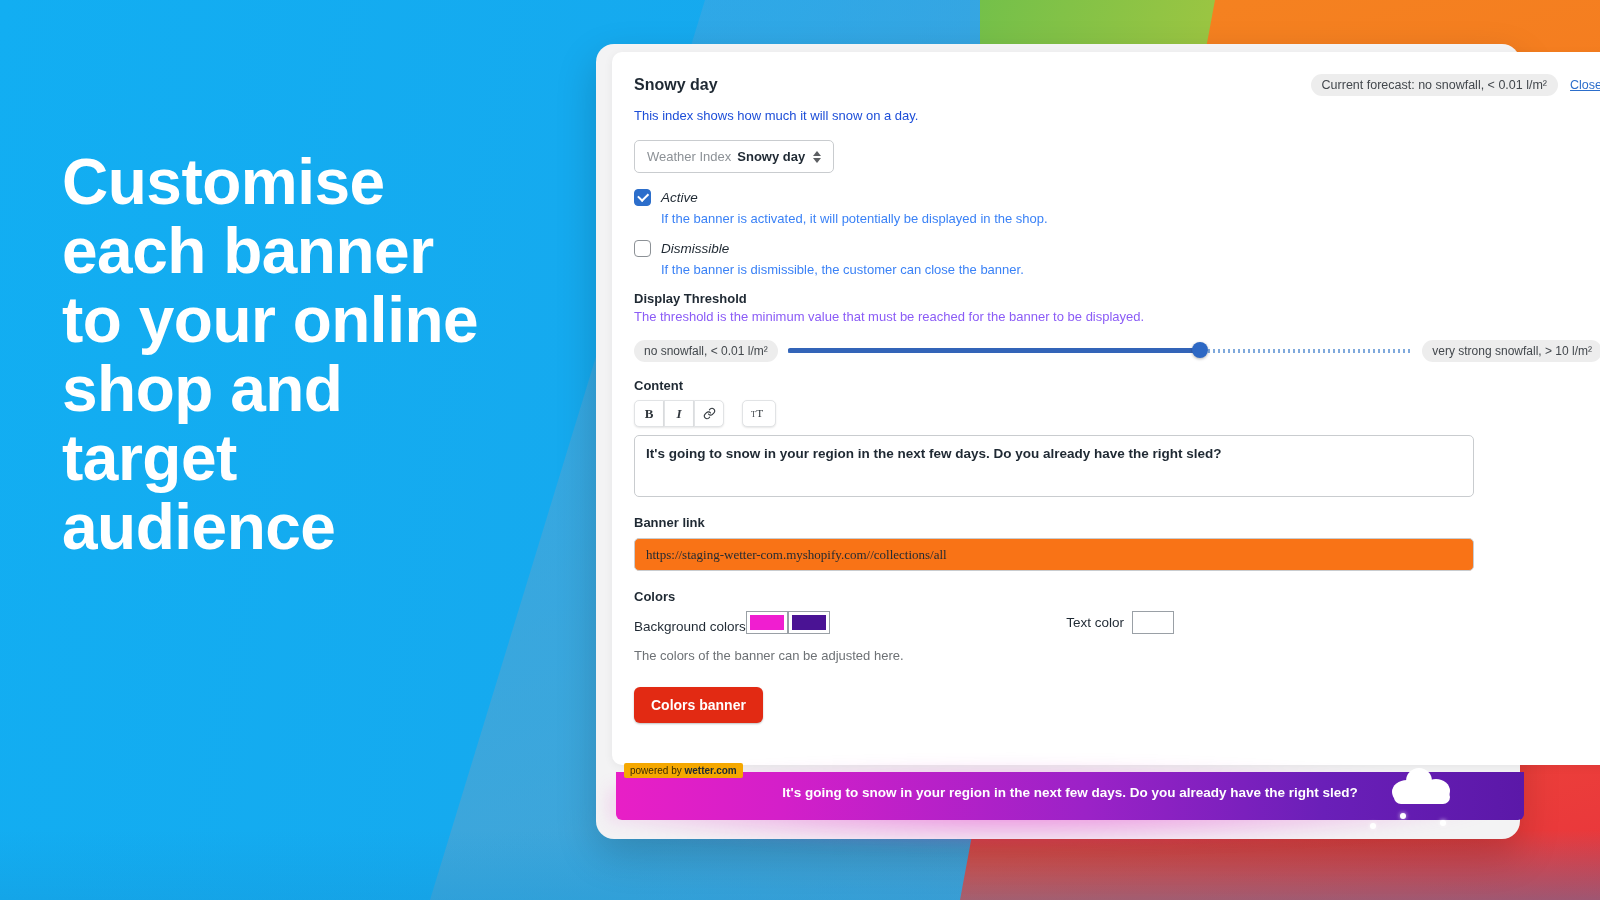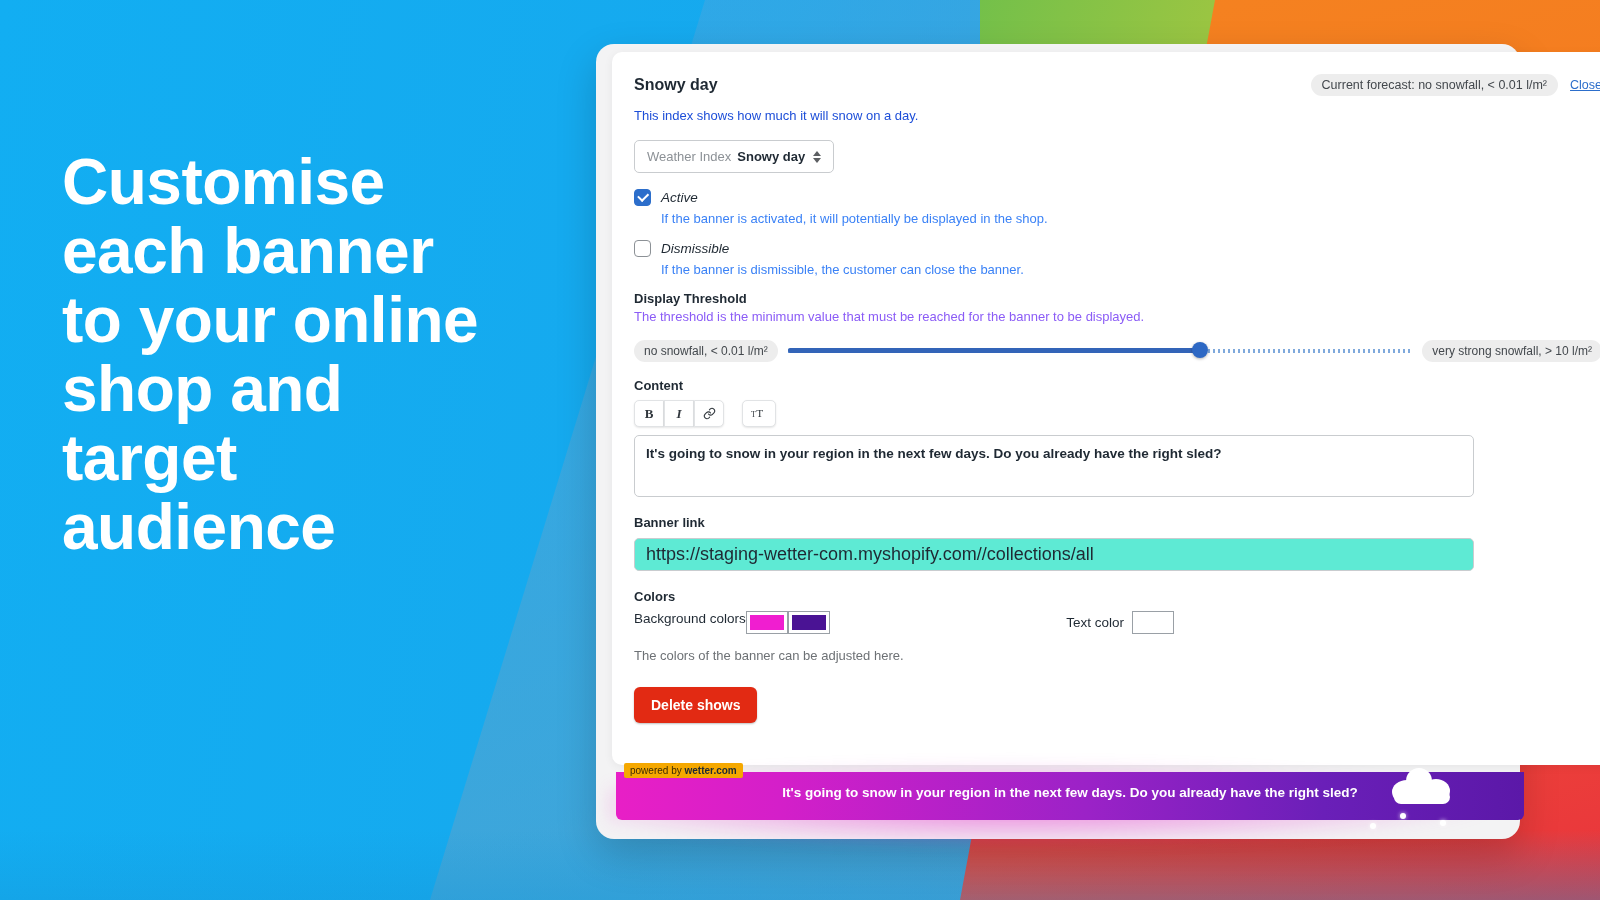--- a/index.html
+++ b/index.html
@@ -177,31 +177,31 @@
     background: #fff; padding: 10px 11px;
     font-size: 13.5px; font-weight: 700; color: #1F2933;
     overflow: hidden;
   }
 
   
   .link-block { margin-top: 18px; }
   .link-input {
     margin-top: 8px; width: 840px; height: 33px;
     border: 1px solid #C9CCCF; border-radius: 5px;
-    background: #5eead4; padding: 0 11px;
-    font-size: 18px; color: #1F2933;
-    display: flex; align-items: center;
+    background: #f97316; padding: 0 11px;
+    font-size: 13px; color: #1F2933;
+    display: flex; align-items: center; font-family: Liberation Serif, serif;
   }
 
   
   .colors-block { margin-top: 18px; }
   .colors-row {
     margin-top: 7px; display: flex; align-items: center; width: 840px;
   }
-  .colors-left { display: flex; align-items: flex-start; }
+  .colors-left { display: flex; align-items: flex-end; }
   .colors-right { display: flex; align-items: center; gap: 8px; margin-left: auto; margin-right: 300px; }
   .color-label { font-size: 13.5px; color: #1F2933; }
   .swatch {
     width: 42px; height: 23px; border: 1.5px solid #9AA0A6;
     background: #fff; padding: 3px; cursor: pointer;
   }
   .swatch span { display: block; width: 100%; height: 100%; }
   .colors-help { margin-top: 14px; font-size: 13px; color: #6D7175; }
 
   
@@ -365,21 +365,21 @@
           <div class="colors-right">
             <span class="color-label">Text color</span>
             <span class="swatch">
                 <span style="background: rgb(255, 255, 255);"></span>
               </span>
           </div>
         </div>
         <div class="colors-help">The colors of the banner can be adjusted here.</div>
       </div>
 
-      <div class="delete-btn">Delete shows</div>
+      <div class="delete-btn">Colors banner</div>
     </div>
   </div>
 
   <div class="preview-glow"></div>
   <div class="preview">
     <div class="powered"><span>powered by </span><b>wetter.com</b></div>
     <div class="preview-text">It's going to snow in your region in the next few days.  Do you already have the right sled?</div>
     <div class="cloud">
       <span class="c1"></span>
         <span class="c2"></span>

